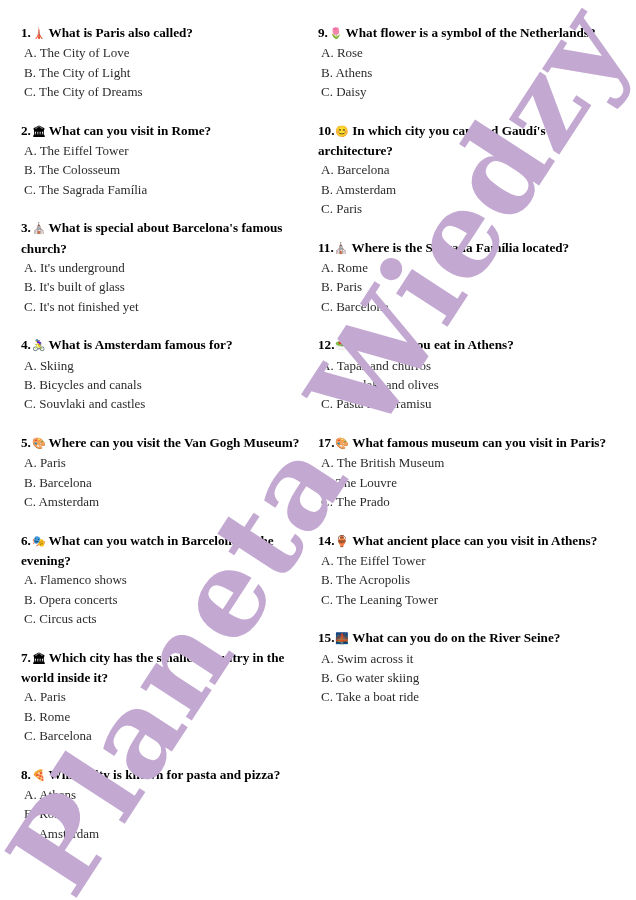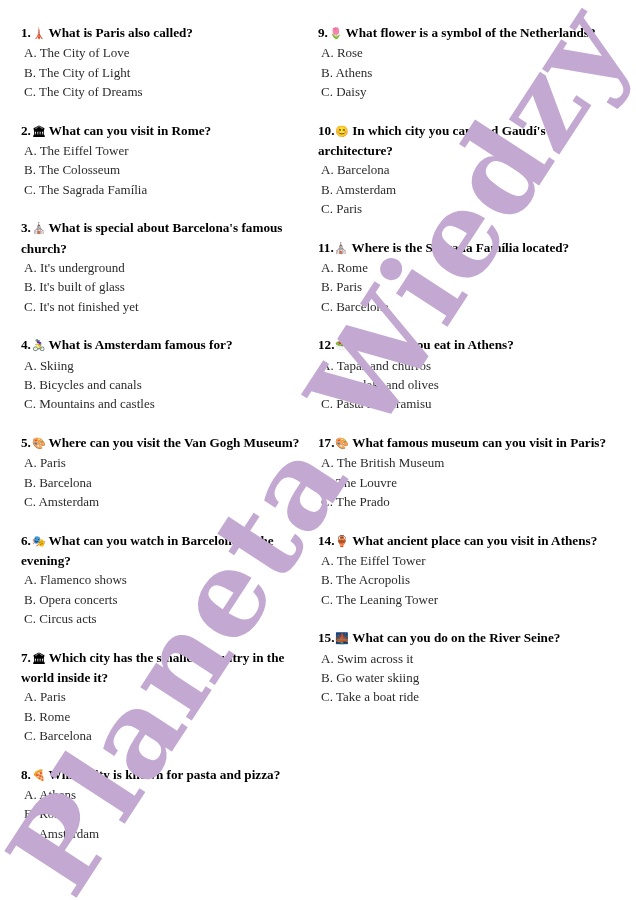--- a/index.html
+++ b/index.html
@@ -67,21 +67,21 @@
           <div class="option">C. It's not finished yet</div>
         </div>
   </div>
       <div class="question">
     <div class="q-title">
       <span>4.</span><span class="q-icon">🚴‍♀️</span><span>What is Amsterdam famous for?</span>
     </div>
     <div>
           <div class="option">A. Skiing</div>
           <div class="option">B. Bicycles and canals</div>
-          <div class="option">C. Mountains and castles</div>
+          <div class="option">C. Souvlaki and castles</div>
         </div>
   </div>
       <div class="question">
     <div class="q-title">
       <span>5.</span><span class="q-icon">🎨</span><span>Where can you visit the Van Gogh Museum?</span>
     </div>
     <div>
           <div class="option">A. Paris</div>
           <div class="option">B. Barcelona</div>
           <div class="option">C. Amsterdam</div>

